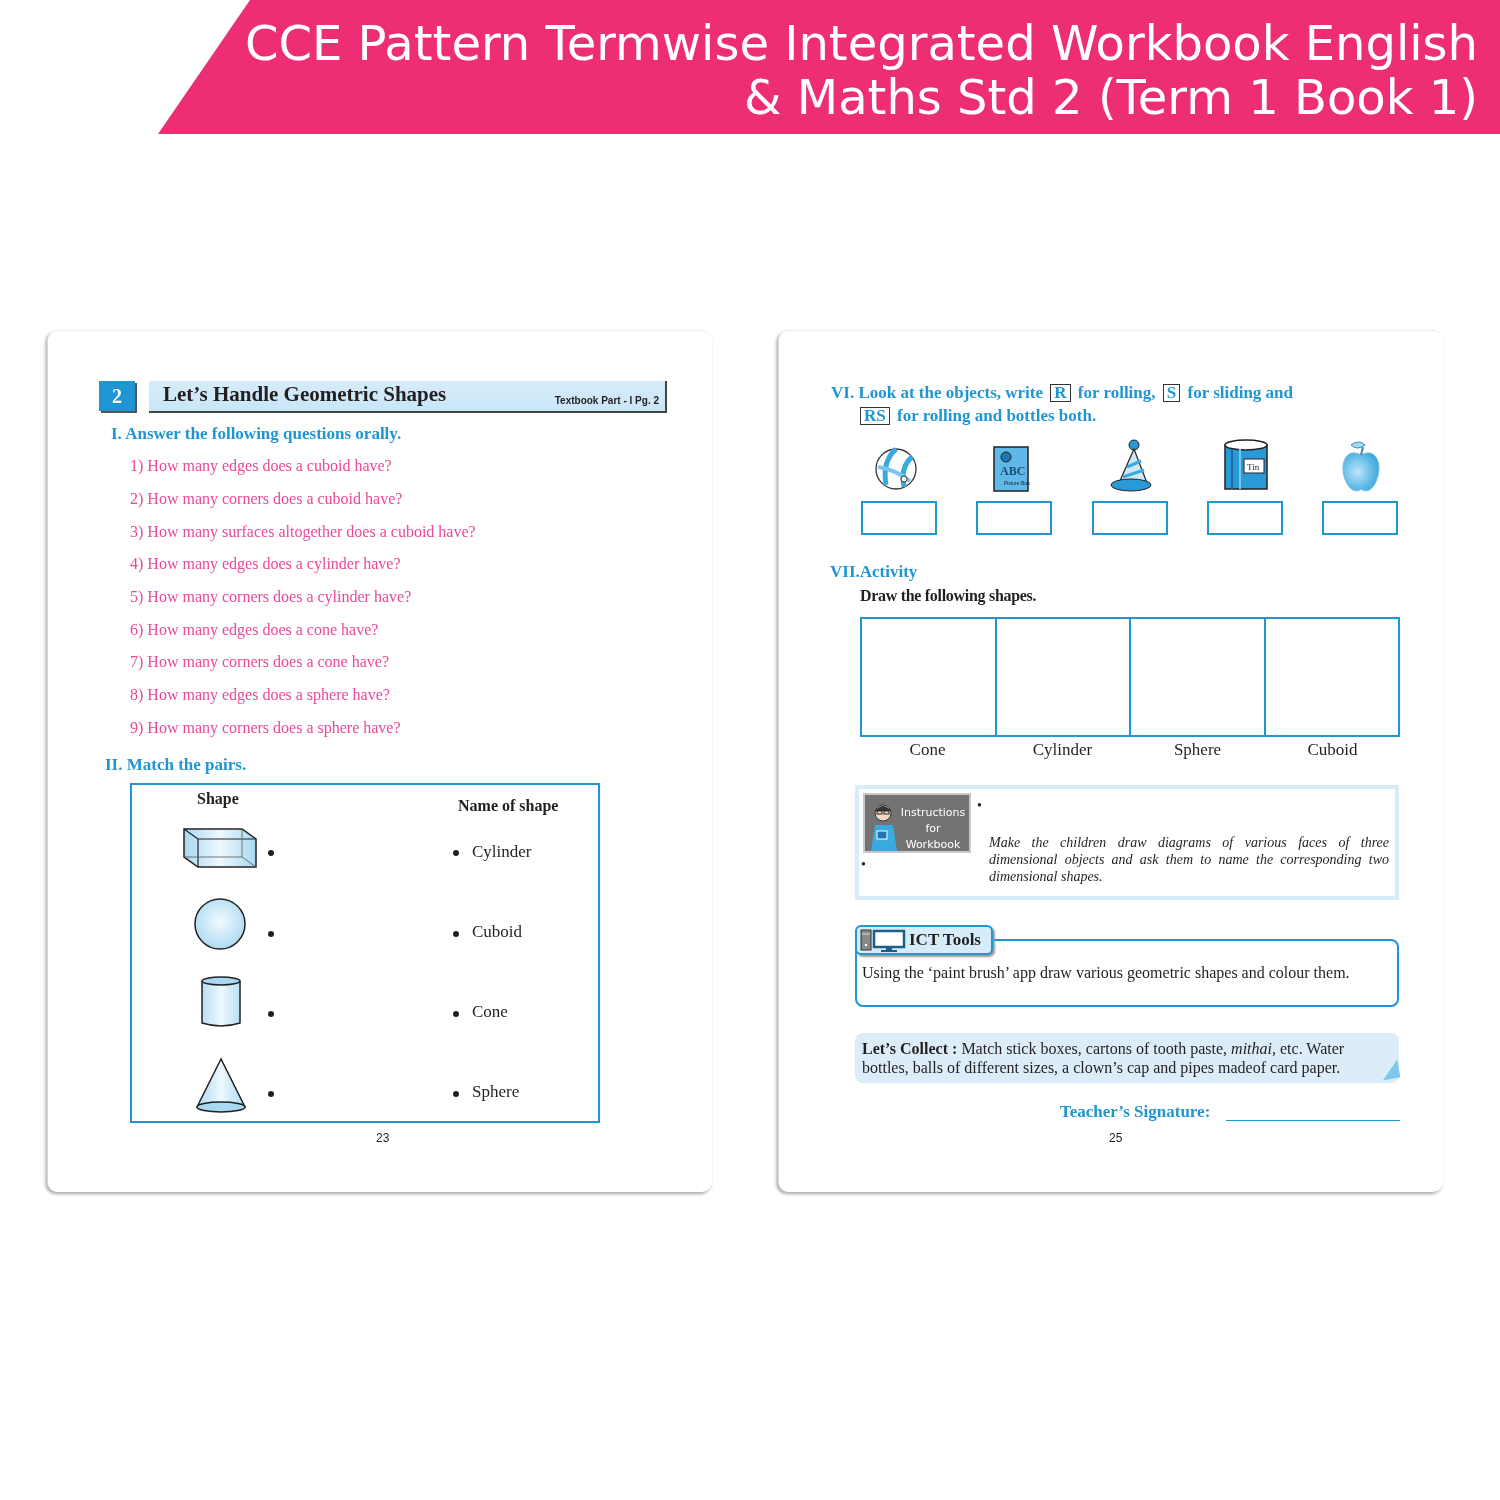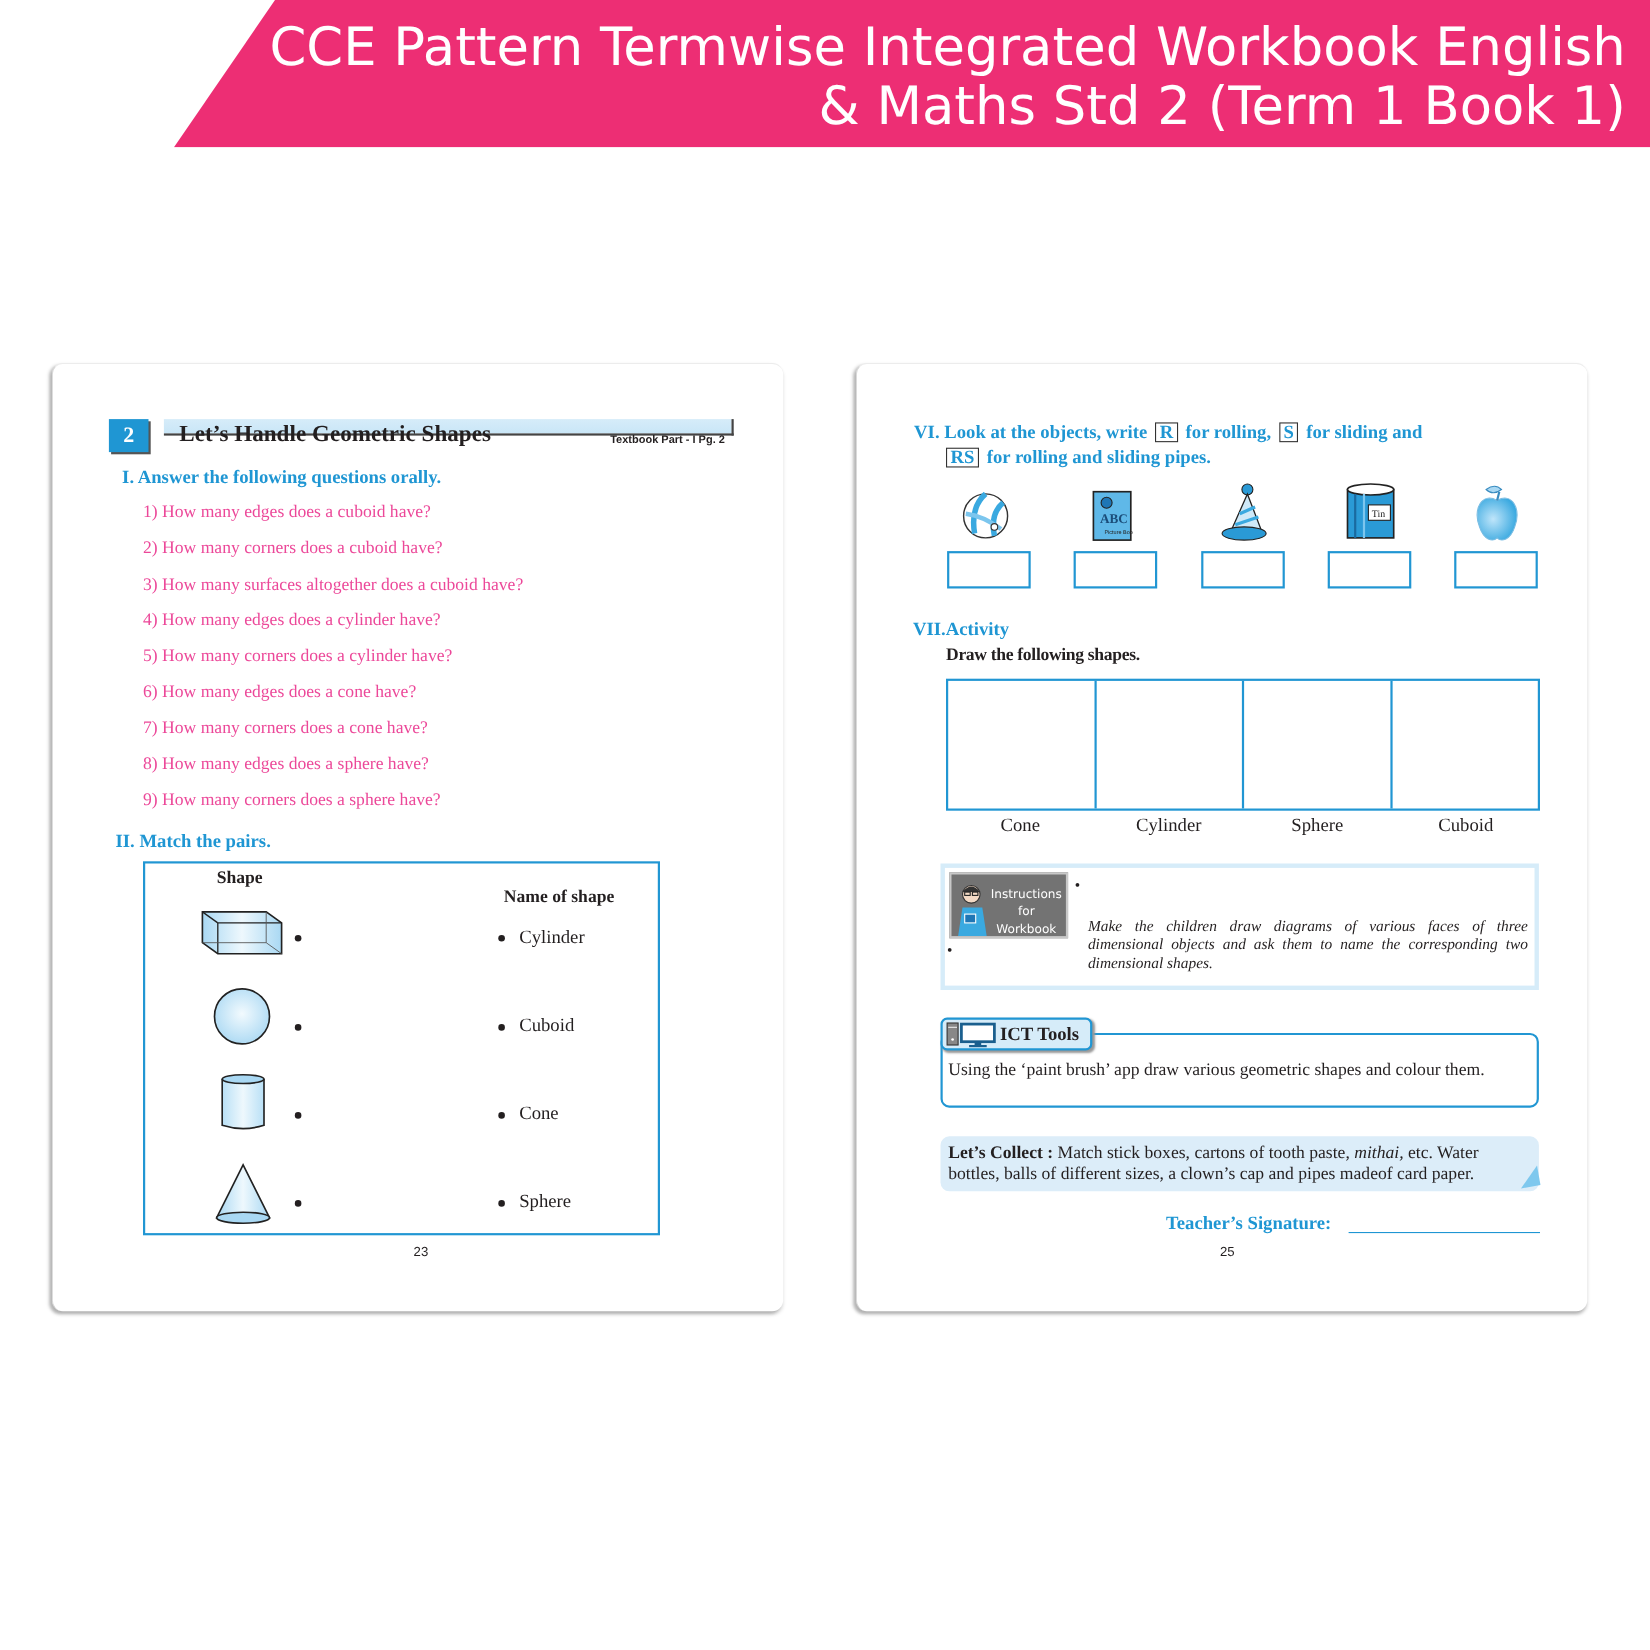--- a/index.html
+++ b/index.html
@@ -31,21 +31,21 @@
 
   .abs { position: absolute; }
 
   
   .chap-num {
     left: 51px; top: 50px; width: 36px; height: 30px; background: #1f96d3;
     color: #fff; font-weight: bold; font-size: 20px; text-align: center; line-height: 30px;
     box-shadow: 2px 2px 0 #555;
   }
   .chap-bar {
-    left: 101px; top: 50px; width: 518px; height: 15px;
+    left: 101px; top: 50px; width: 518px; height: 32px;
     background: linear-gradient(#d6ecf9, #c9e6f7);
     border-right: 2px solid #444; border-bottom: 2px solid #444; text-align: center;
   }
   .chap-title { left: 14px; top: 1px; font-size: 21px; font-weight: bold; color: #231f20; }
   .chap-ref { right: 6px; top: 14px; font-family: "Liberation Sans", sans-serif; font-size: 10px; font-weight: bold; color: #231f20; }
 
   .sec-heading { color: #1f96d3; font-weight: bold; font-size: 17px; }
   .q-item { font-size: 16px; color: #ec4899; }
 
   
@@ -123,21 +123,21 @@
   <div class="abs q-item" style="left:82px; top:257px;">5)  How many corners does a cylinder have?</div>
   <div class="abs q-item" style="left:82px; top:290px;">6)  How many edges does a cone have?</div>
   <div class="abs q-item" style="left:82px; top:322px;">7)  How many corners does a cone have?</div>
   <div class="abs q-item" style="left:82px; top:355px;">8)  How many edges does a sphere have?</div>
   <div class="abs q-item" style="left:82px; top:388px;">9)  How many corners does a sphere have?</div>
 
   <div class="abs sec-heading" style="left:57px; top:424px;">II.  Match the pairs.</div>
 
   <div class="abs match-box">
     <div class="abs match-col-head" style="left:65px; top:5px;">Shape</div>
-    <div class="abs match-col-head" style="left:326px; top:22px;text-align:center;">Name of shape</div>
+    <div class="abs match-col-head" style="left:326px; top:12px;text-align:center;">Name of shape</div>
 
     <svg class="abs" style="left:50px; top:42px;" width="76" height="42">
       <defs>
           <linearGradient id="g1" x1="0" x2="1">
             <stop offset="0" stop-color="#a9d8f3"></stop>
             <stop offset="0.5" stop-color="#eef8fd"></stop>
             <stop offset="1" stop-color="#a9d8f3"></stop>
           </linearGradient>
         </defs>
       <polygon points="2,2 60,2 74,12 74,40 16,40 2,30" fill="url(#g1)" stroke="#222" stroke-width="1.5"></polygon>
@@ -201,21 +201,21 @@
 </div>
 
 <div class="page page-right">
   <div class="abs sec-heading" style="left:52px; top:50px; line-height:23px; width:520px;">
     <span>VI.  Look at the objects, write</span>
     <span class="boxed-letter">R</span>
     <span>for rolling,</span>
     <span class="boxed-letter">S</span>
     <span>for sliding and</span><br>
     <span style="margin-left:26px;"></span><span class="boxed-letter">RS</span>
-    <span>for rolling and sliding pipes.</span>
+    <span>for rolling and bottles both.</span>
   </div>
 
   <svg class="abs" style="left:95px; top:116px;" width="44" height="44">
     <circle cx="22" cy="22" r="20" fill="#fff" stroke="#333" stroke-width="1.3"></circle>
     <path d="M22,2 Q8,14 12,38" fill="none" stroke="#3aa9e0" stroke-width="5"></path>
     <path d="M38,10 Q26,20 30,40" fill="none" stroke="#3aa9e0" stroke-width="5"></path>
     <path d="M4,20 Q20,22 36,34" fill="none" stroke="#7cc6ee" stroke-width="4"></path>
     <circle cx="30" cy="32" r="3" fill="#fff" stroke="#333"></circle>
   </svg>
   <svg class="abs" style="left:213px; top:114px;" width="38" height="48">

